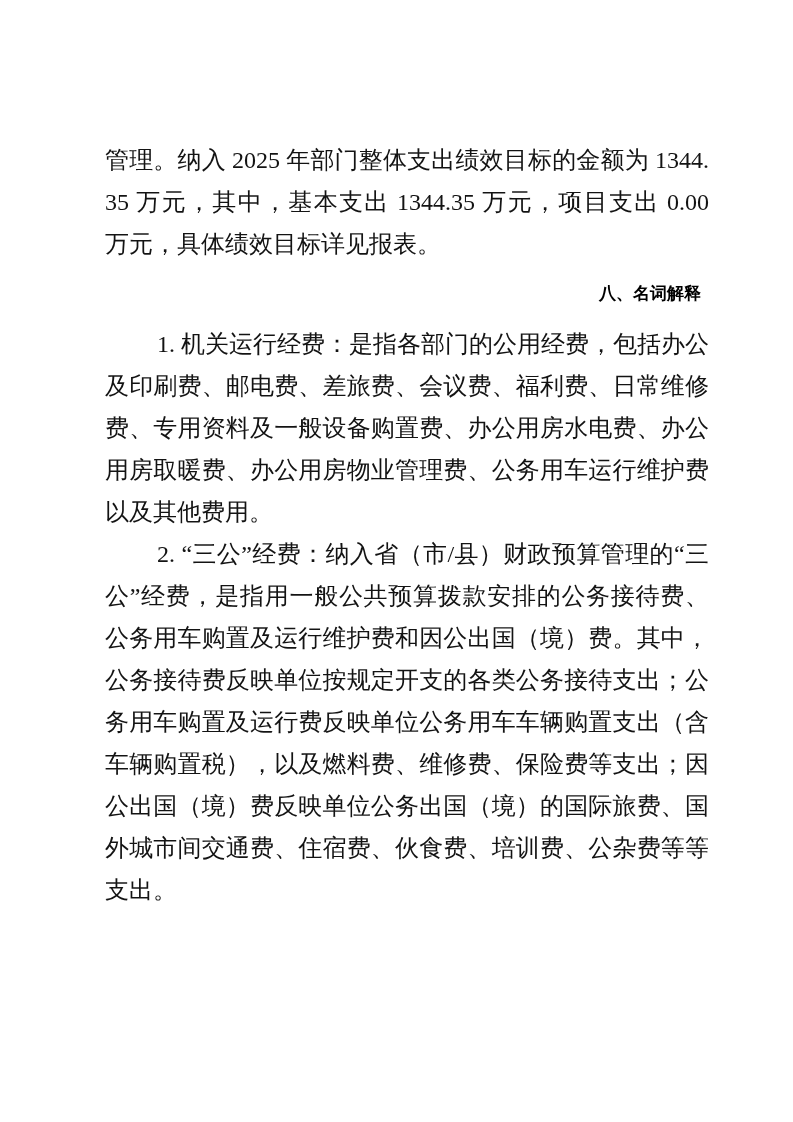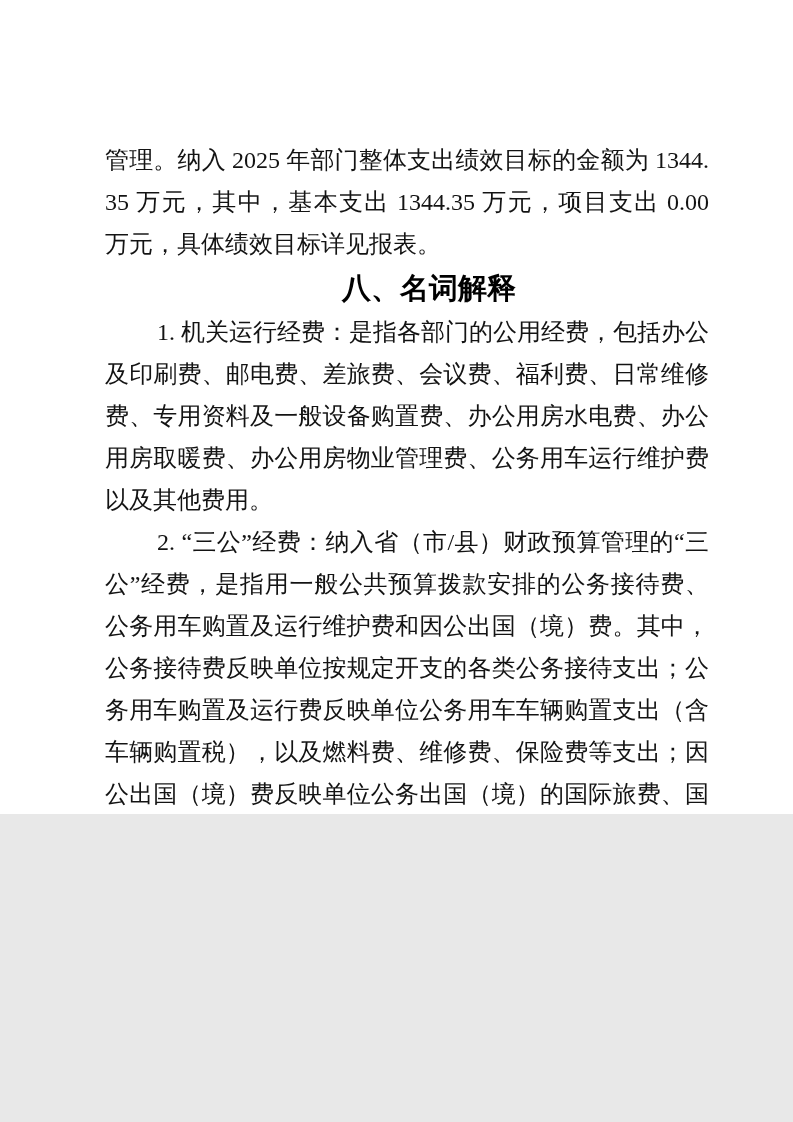--- a/index.html
+++ b/index.html
@@ -3,21 +3,21 @@
 <meta charset="utf-8">
 <style>
   html, body {
     margin: 0;
     padding: 0;
     background: #e8e8e8;
   }
   .page {
     position: relative;
     width: 793px;
-    height: 814px;
+    height: 1122px;
     margin: 0 auto;
     background: #ffffff;
     overflow: hidden;
     color: #131313;
     font-family: "Liberation Serif", "DejaVu Serif", serif;
   }
   .content {
     position: absolute;
     left: 105px;
     top: 139px;
@@ -28,28 +28,28 @@
     font-size: 24px;
     line-height: 42px;
     text-align: justify;
     text-align-last: left;
     word-break: break-all;
   }
   .indent-2 {
     text-indent: 52px;
   }
   .section-heading {
-    margin: 2px;
-    font-size: 29px;
+    margin: 8px;
+    font-size: 17px;
     line-height: 42px;
     font-weight: bold;
     text-indent: 44px;
     color: #000000;
     font-family: "Liberation Sans", "DejaVu Sans", sans-serif;
-    text-align: center;
+    text-align: right;
   }
   .part-heading {
     margin: 11px 0 0 0;
     font-size: 27px;
     line-height: 52px;
     font-weight: bold;
     text-align: center;
     letter-spacing: 1px;
     color: #000000;
     font-family: "Liberation Sans", "DejaVu Sans", sans-serif;

